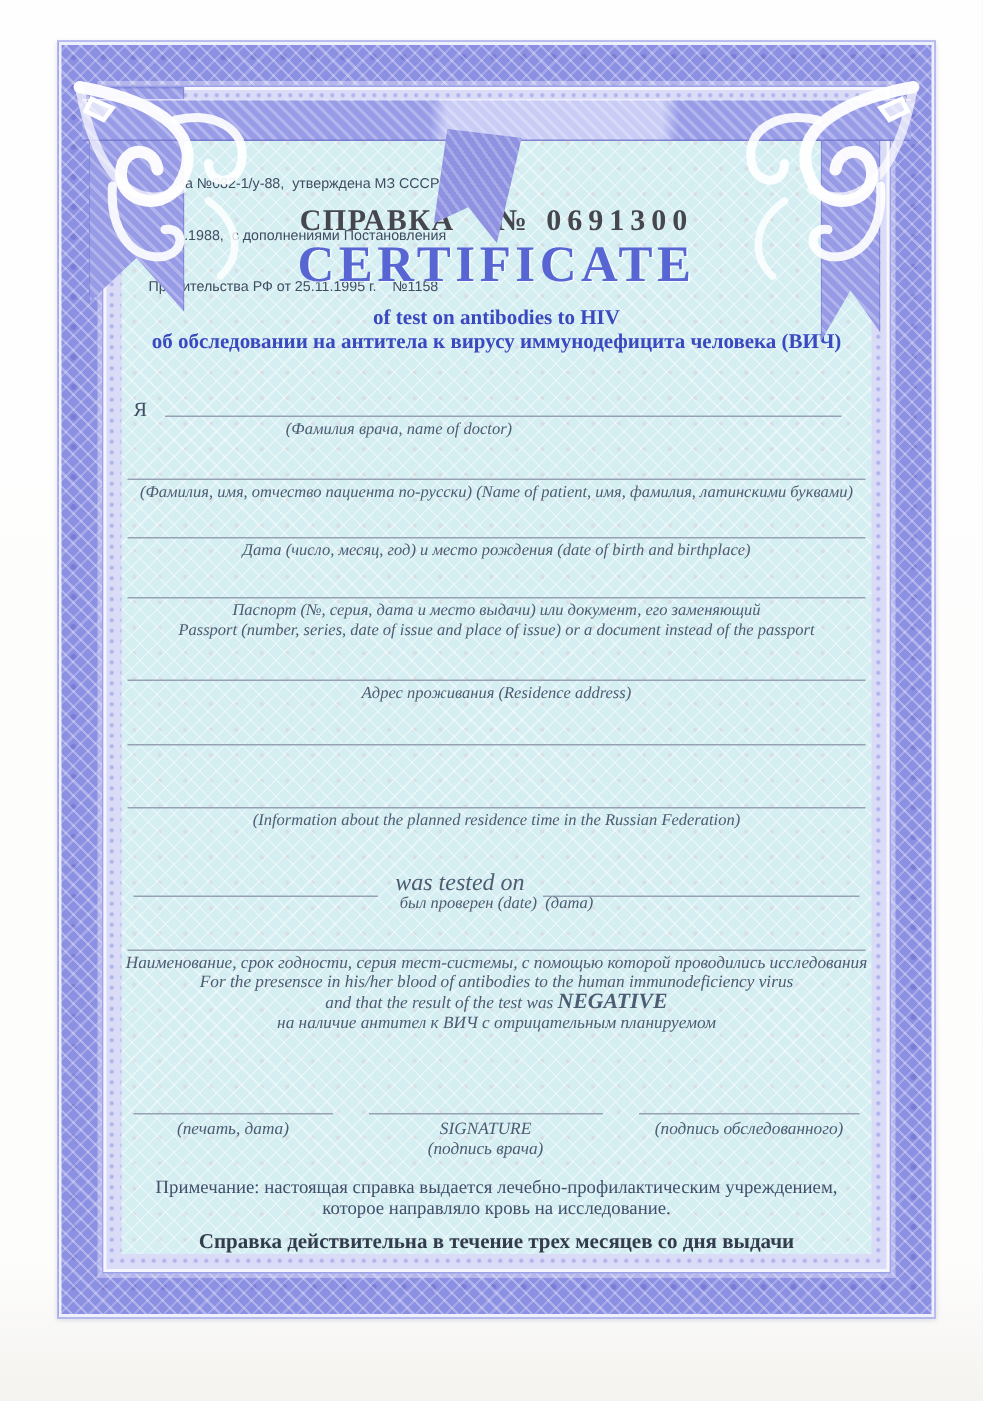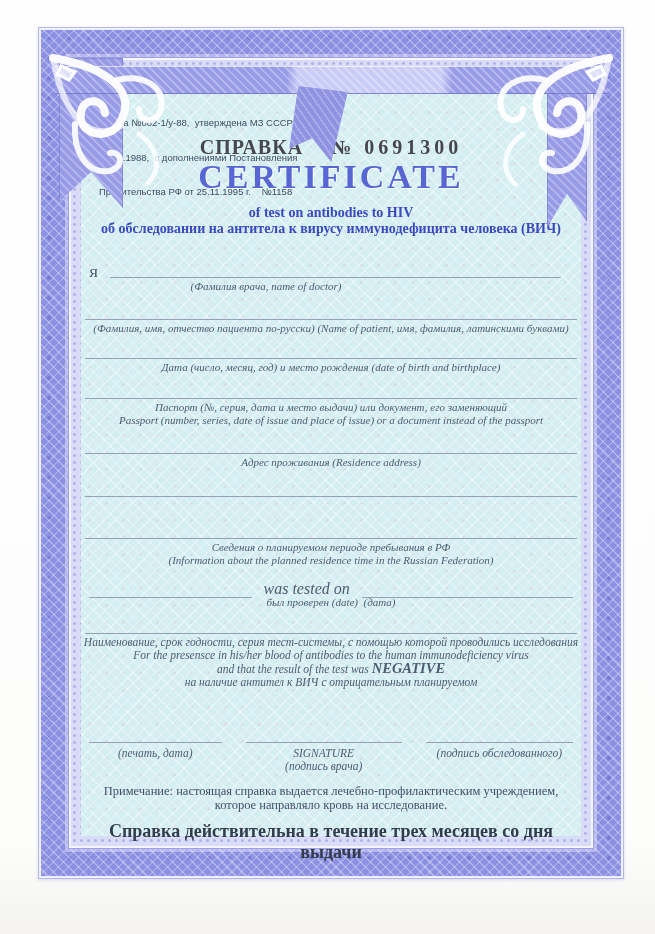--- a/index.html
+++ b/index.html
@@ -94,21 +94,21 @@
   .tr-line{border-bottom:1px solid #96a1b3;height:13px;}
   .tested-under{position:absolute;left:20%;width:60%;text-align:center;white-space:pre-wrap;}
   .result-row{line-height:13.5px;}
   .result-row .lbl{font-size:11.5px;}
   .negative{font-size:14.5px;font-weight:bold;}
   .sig-row{position:absolute;left:6px;right:6px;display:flex;gap:20px;}
   .sig-col{text-align:center;}
   .sig-col .rule{margin-bottom:2px;}
   .sig-col .lbl{font-size:11.5px;}
   .note-line{font-size:12.5px;color:#40506a;}
-  .validity{font-size:18px;font-weight:bold;color:#333c4c;}
+  .validity{font-size:14px;font-weight:bold;color:#333c4c;}
 </style>
 </head>
 <body>
 
 <div class="cert">
   <div class="ribbon-tail tail-left"></div>
   <div class="ribbon-tail tail-right"></div>
   <div class="ribbon-h"></div>
   <div class="ribbon-fold"></div>
 
@@ -177,21 +177,20 @@
       <div class="rule"></div>
       <div class="lbl">Адрес проживания (Residence address)</div>
     </div>
 
     <div class="field" style="top:426px">
       <div class="rule"></div>
     </div>
 
     <div class="field" style="top:468px">
       <div class="rule"></div>
-      <div class="lbl">Сведения о планируемом периоде пребывания в РФ</div>
       <div class="lbl">(Information about the planned residence time in the Russian Federation)</div>
     </div>
 
     <div class="tested-row" style="top:510px">
       <span class="tr-line" style="flex:1"></span>
       <span class="tested-mid">was tested on</span>
       <span class="tr-line" style="flex:1.3"></span>
     </div>
     <div class="tested-under lbl" style="top:526px">был проверен (date)  (дата)</div>
 

